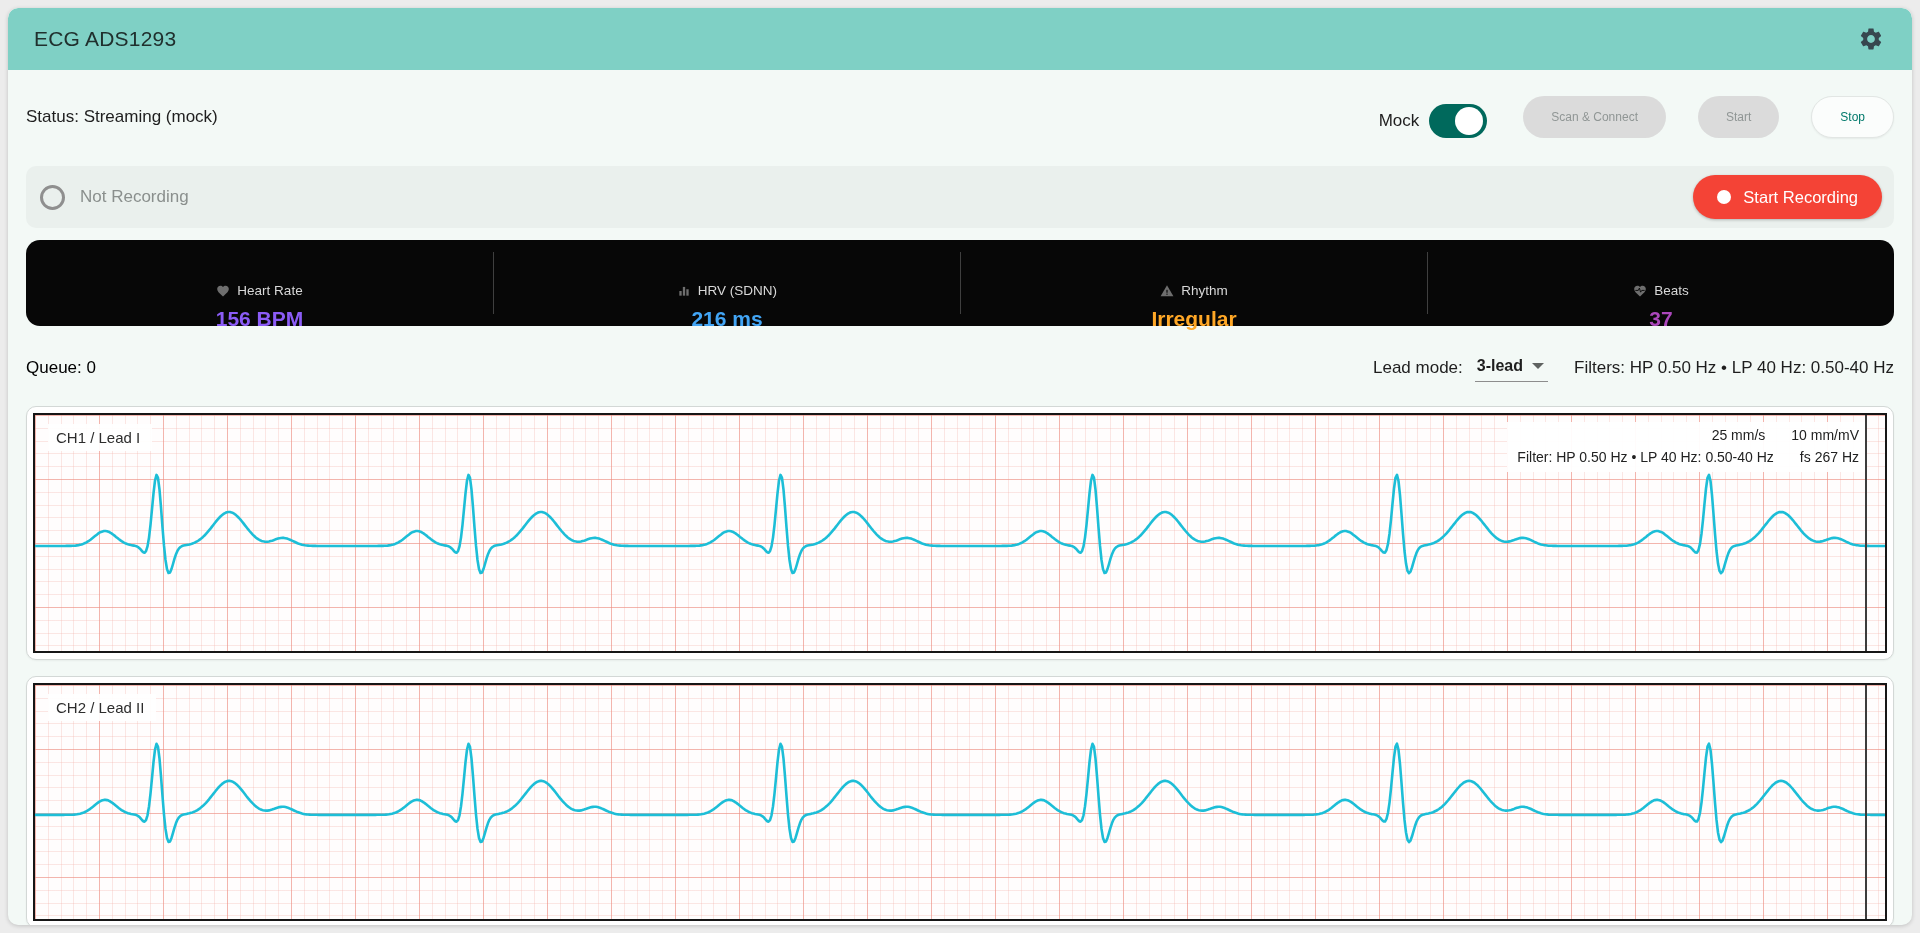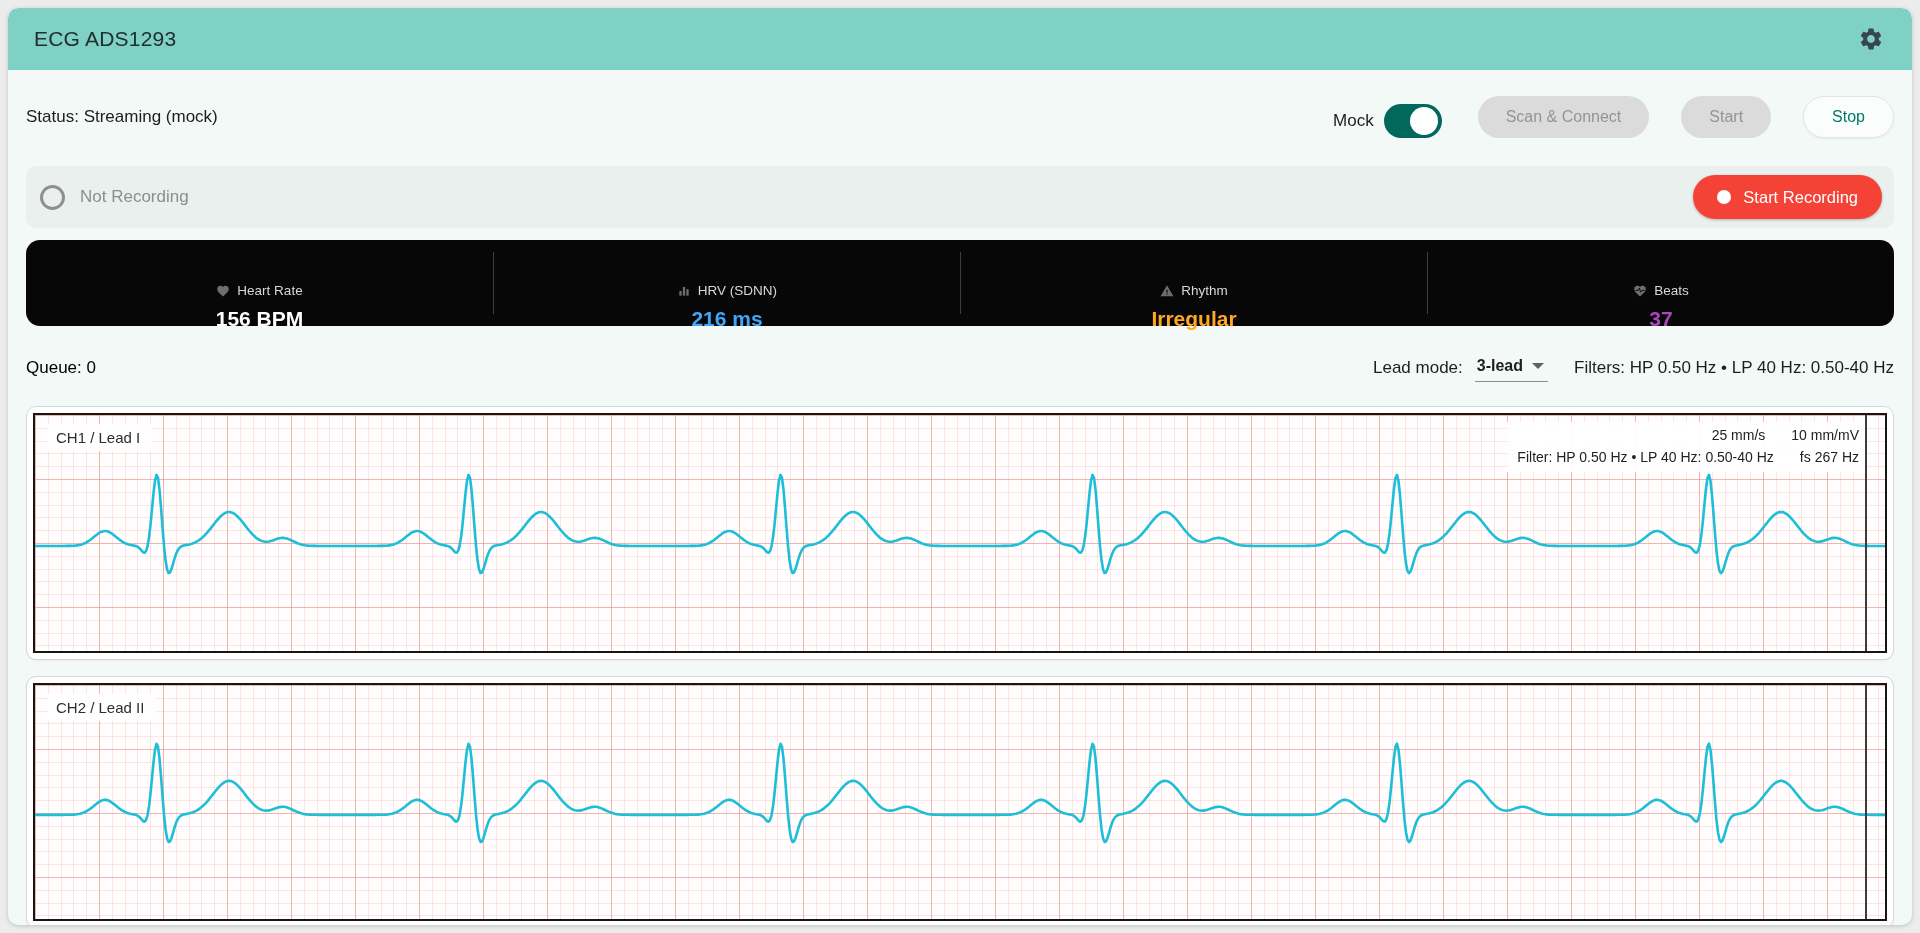--- a/index.html
+++ b/index.html
@@ -57,21 +57,21 @@
     position: absolute;
     top: 3px; right: 4px;
     width: 28px; height: 28px;
     background: #ffffff;
     border-radius: 50%;
   }
   .pill-btn {
     height: 42px;
     border-radius: 21px;
     padding: 0 28px;
-    font-size: 16px;
+    font-size: 12px;
     font-family: "Liberation Sans", sans-serif;
     border: none;
     cursor: pointer;
   }
   .pill-btn.disabled { background: #dbdbdb; color: #909695; cursor: default; }
   .pill-btn.stop { background: #fbfdfc; color: #00796b; border: 1px solid #e2e6e4; box-shadow: 0 1px 2px rgba(0,0,0,0.06); }
 
   
   .recording-bar {
     margin: 0 18px 12px 18px;
@@ -251,21 +251,21 @@
   <div class="stats-bar">
     <div class="stat">
       <div class="stat-label-row">
         <span style="display:flex;">
             <svg viewBox="0 0 24 24">
               <path d="M12 21.35l-1.45-1.32C5.4 15.36 2 12.28 2 8.5 2 5.42 4.42 3 7.5 3c1.74 0 3.41.81 4.5 2.09C13.09 3.81 14.76 3 16.5 3 19.58 3 22 5.42 22 8.5c0 3.78-3.4 6.86-8.55 11.54L12 21.35z"></path>
             </svg>
           </span>
         <span class="stat-label">Heart Rate</span>
       </div>
-      <div class="stat-value" style="color: #ffffff;">156 BPM</div>
+      <div class="stat-value" style="color: #8b5cf6;">156 BPM</div>
     </div>
     <div class="stat">
       <div class="stat-label-row">
         <span style="display:flex;">
             <svg viewBox="0 0 24 24">
               <rect x="4" y="12" width="4" height="8"></rect>
               <rect x="10" y="5" width="4" height="15"></rect>
               <rect x="16" y="9" width="4" height="11"></rect>
             </svg>
           </span>

